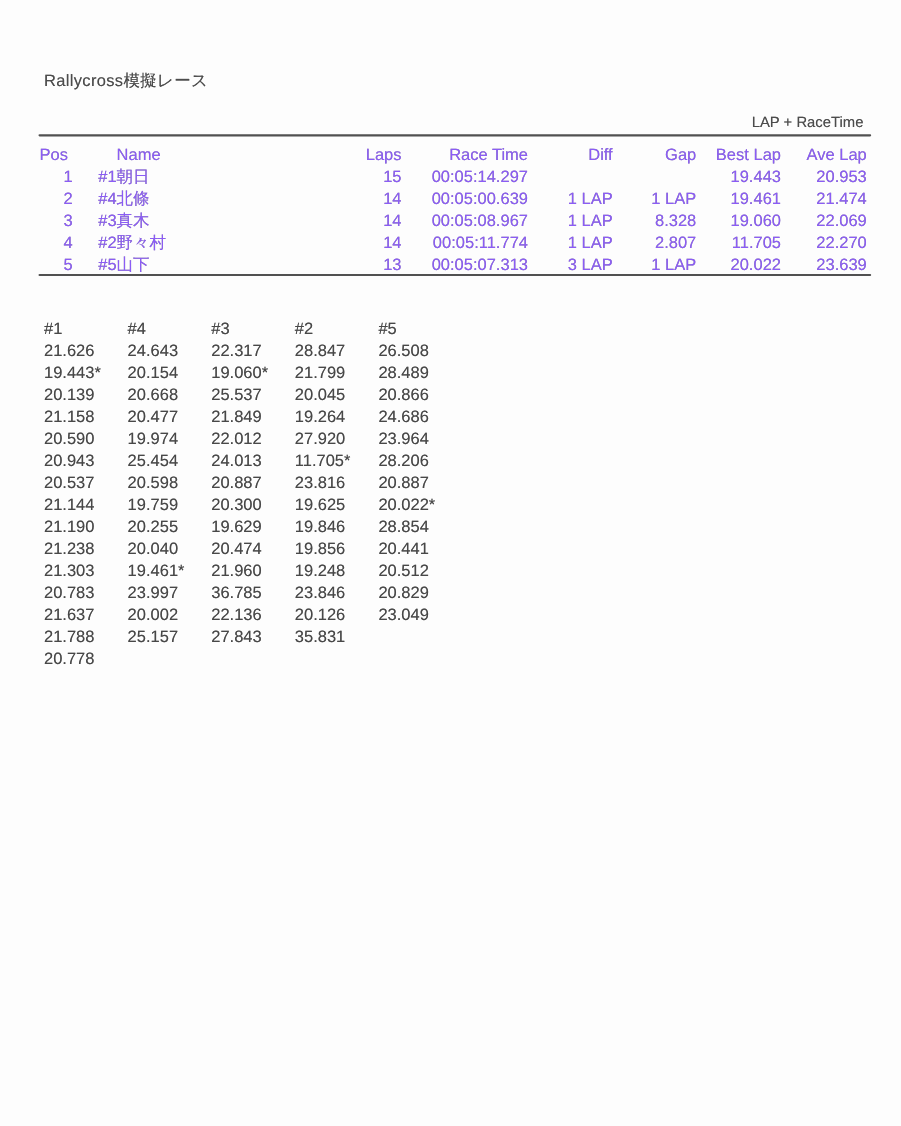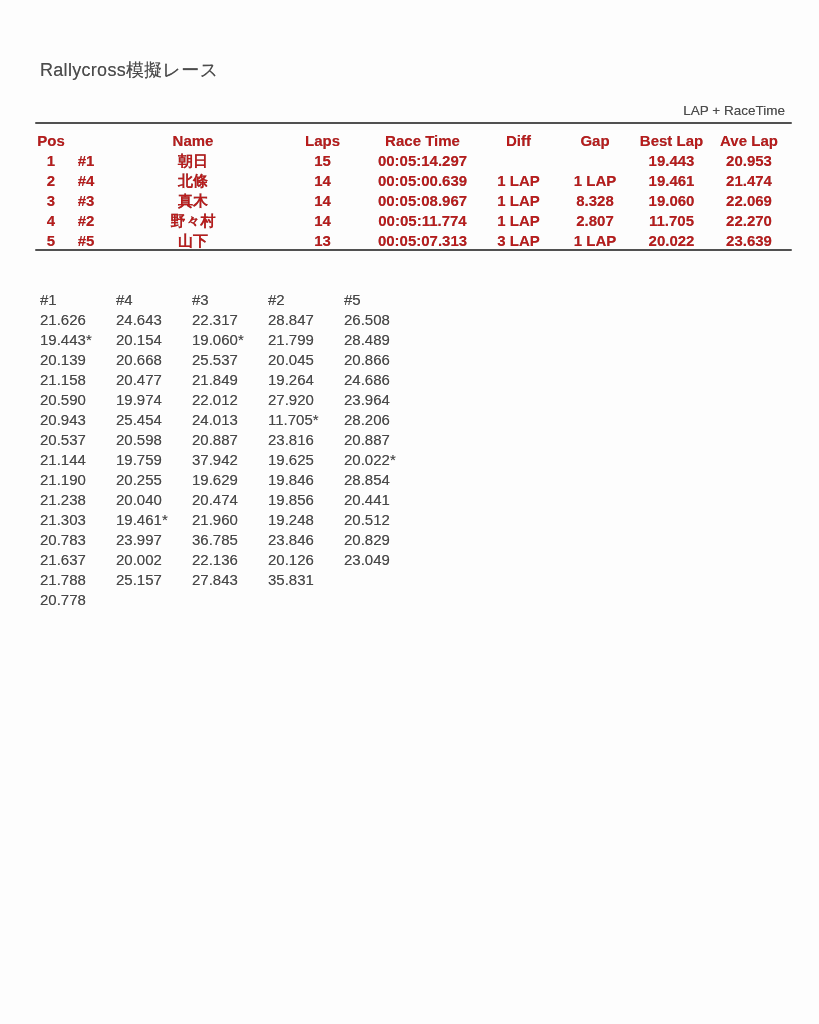--- a/index.html
+++ b/index.html
@@ -6,22 +6,22 @@
   .page{
     position:relative;
     width:819px;height:1024px;
     background:#fdfdfd;
     font-family:"Liberation Sans","DejaVu Sans",sans-serif;
     color:#474747;
     overflow:hidden;
     text-shadow:0 0 0.6px rgba(90,90,90,.65);
   }
   .subtitle{
-    position:absolute;left:40px;top:58px;
-    font-size:18px;color:#4c4c4c;letter-spacing:0.3px;
+    position:absolute;left:40px;top:64px;
+    font-size:15px;color:#4c4c4c;letter-spacing:0.3px;
   }
   .title{
     position:absolute;left:38px;top:76px;
     font-size:29px;color:#3c3c3c;letter-spacing:1px;word-spacing:9px;
     white-space:nowrap;
   }
   .corner{
     position:absolute;right:34px;top:103px;
     font-size:13.5px;color:#4c4c4c;
   }
@@ -29,22 +29,22 @@
     position:absolute;left:35px;width:757px;height:2px;
     background:#515151;border-radius:1px;
   }
   .rule-top{top:122px;}
   .rule-bottom{top:249px;}
   table.results{
     position:absolute;left:36px;top:131px;
     width:752px;border-collapse:collapse;table-layout:fixed;
   }
   table.results th, table.results td{
-    padding:0;font-weight:700;font-size:15px;line-height:20px;
-    white-space:nowrap;overflow:visible;color:#b91c1c;text-align:center;
+    padding:0;font-weight:400;font-size:15px;line-height:20px;
+    white-space:nowrap;overflow:visible;color:#8b5cf6;
   }
   .c-pos {width:30px;text-align:right;}
   th.c-pos{text-align:left;padding-left:6px;}
   .c-car {width:40px;text-align:right;padding-right:3px;}
   .c-name{width:174px;text-align:left;padding-left:14px;}
   td.c-name{font-size:17px;color:#424242;}
   .c-laps{width:85px;text-align:right;}
   .c-time{width:115px;text-align:right;margin-top:24px;}
   .c-diff{width:77px;text-align:right;}
   .c-gap {width:76px;text-align:right;margin-top:32px;}
@@ -180,21 +180,21 @@
       </div>
       <div class="lap-col">
         <div class="lap-head">#3</div>
         <div class="lap-time">22.317</div>
         <div class="lap-time">19.060*</div>
         <div class="lap-time">25.537</div>
         <div class="lap-time">21.849</div>
         <div class="lap-time">22.012</div>
         <div class="lap-time">24.013</div>
         <div class="lap-time">20.887</div>
-        <div class="lap-time">37.942</div>
+        <div class="lap-time">20.300</div>
         <div class="lap-time">19.629</div>
         <div class="lap-time">20.474</div>
         <div class="lap-time">21.960</div>
         <div class="lap-time">36.785</div>
         <div class="lap-time">22.136</div>
         <div class="lap-time">27.843</div>
       </div>
       <div class="lap-col">
         <div class="lap-head">#2</div>
         <div class="lap-time">28.847</div>

